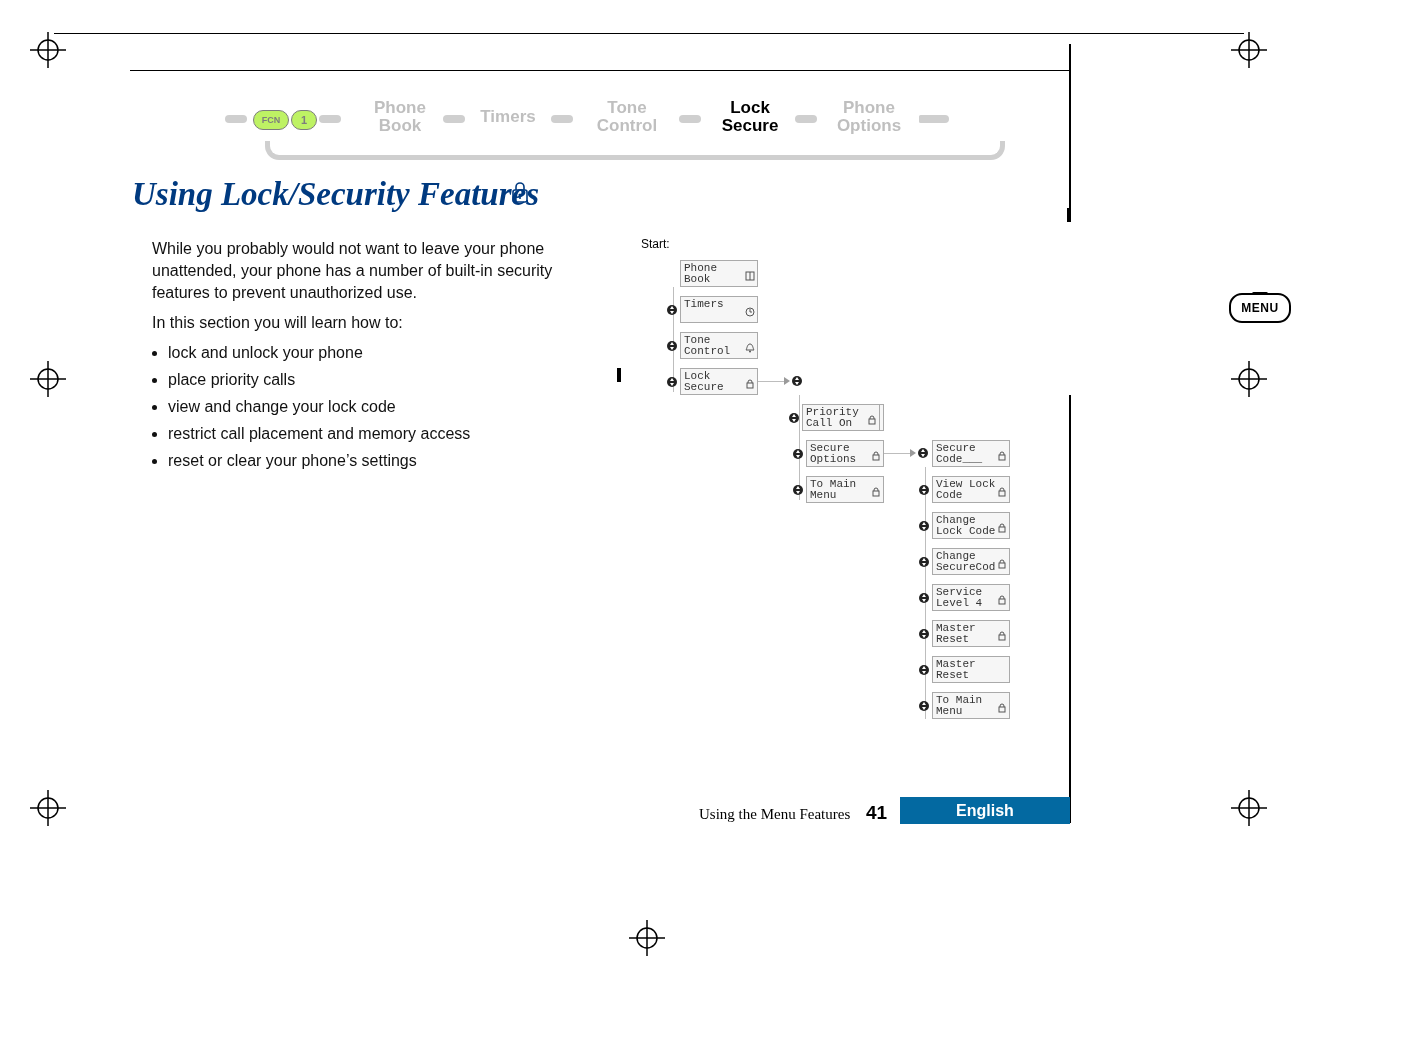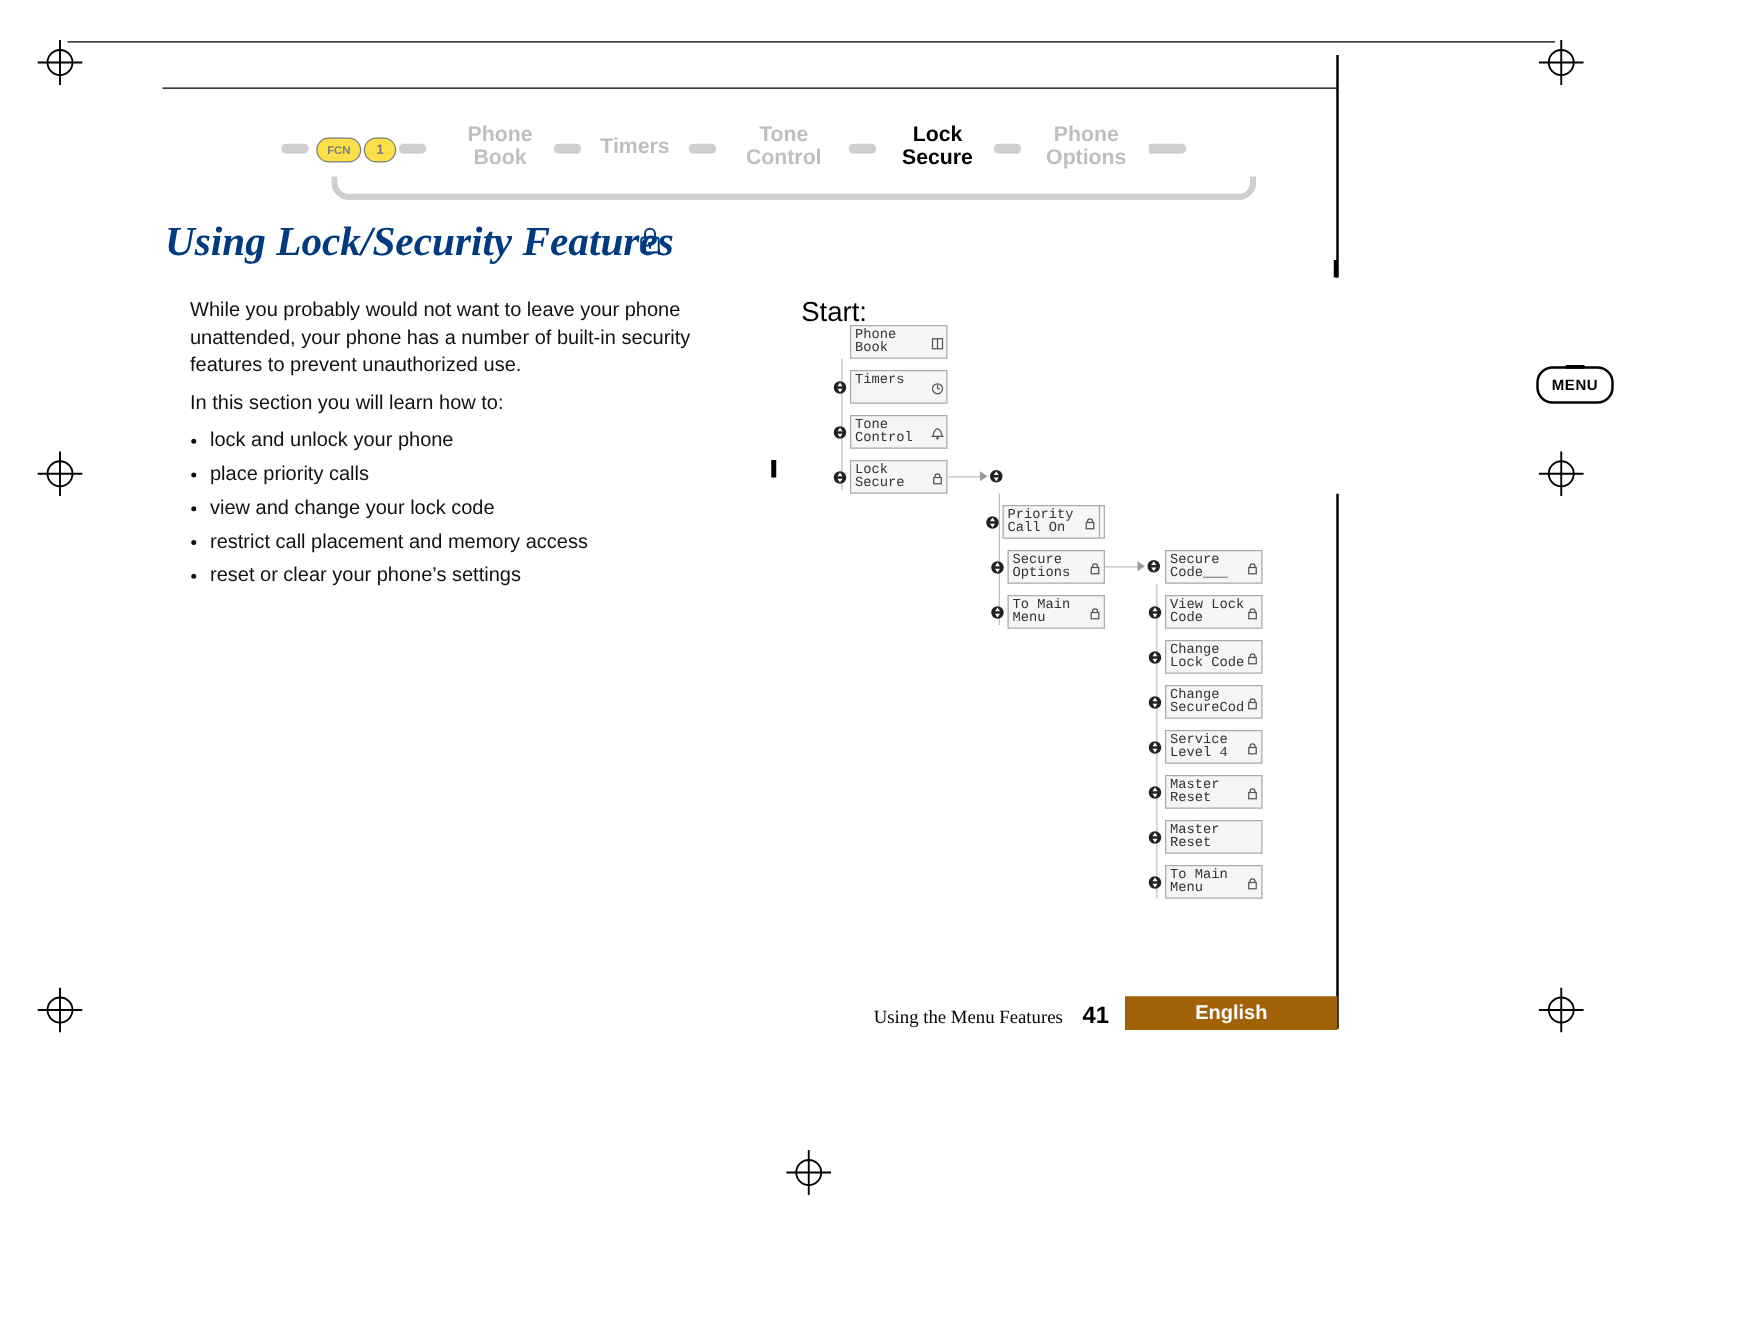--- a/index.html
+++ b/index.html
@@ -7,39 +7,39 @@
   .crop{position:absolute;width:36px;height:36px;display:flex;align-items:center;justify-content:center;}
   .crop svg{width:36px;height:36px;}
   .header-line{position:absolute;left:130px;top:47px;font-size:22px;font-weight:400;letter-spacing:.2px;}
   .inner-cut-top{position:absolute;left:1069px;top:208px;width:3px;height:14px;background:#000;}
   .vrule{position:absolute;background:#000;width:1.5px;}
   .hrule{position:absolute;background:#000;height:1px;}
   .nav{position:absolute;left:225px;top:93px;width:740px;height:70px;}
   .nav-bead{position:absolute;top:22px;width:22px;height:8px;border-radius:4px;background:#cfcfcf;}
   .nav-label{position:absolute;text-align:center;color:#bfbfbf;font-weight:700;font-size:17px;line-height:18px;}
   .nav-label.active{color:#000;}
-  .key-oval{position:absolute;border:1.2px solid #7d7d7d;border-radius:11px;background:#fde047;display:flex;align-items:center;justify-content:center;font-size:9px;font-weight:700;color:#7d7d7d;}
+  .key-oval{position:absolute;border:1.2px solid #7d7d7d;border-radius:11px;background:#bef264;display:flex;align-items:center;justify-content:center;font-size:9px;font-weight:700;color:#7d7d7d;}
   .nav-rail{position:absolute;left:40px;top:48px;width:730px;height:14px;border:5px solid #cfcfcf;border-top:none;border-radius:0 0 14px 14px;}
   .title{position:absolute;left:132px;top:176px;font-family:"Times New Roman",Times,serif;font-style:italic;font-weight:700;font-size:33px;color:#003a80;}
   .title-icon{position:absolute;left:510px;top:180px;}
   .body{position:absolute;left:152px;top:238px;width:420px;font-size:16px;line-height:22px;color:#111;}
   .body p{margin:0 0 8px 0;}
   .body ul{margin:2px 0;padding-left:16px;}
   .body li{margin:5px 0;list-style:disc;}
-  .start{position:absolute;left:641px;top:237px;font-size:22px;}
+  .start{position:absolute;left:641px;top:237px;font-size:12px;}
   .tree{position:absolute;left:660px;top:260px;font-family:"Courier New",monospace;font-size:11px;}
   .tcell{position:absolute;box-sizing:border-box;border:1px solid #aaa;width:78px;height:27px;background:#f6f6f6;padding:2px 3px;line-height:11px;color:#333;}
   .tcell .nm{display:block;}
   .ticn{position:absolute;right:2px;bottom:2px;}
   .scroll{position:absolute;left:-15px;top:7px;width:12px;height:12px;}
   .conn{position:absolute;background:#bdbdbd;}
   .arrow{position:absolute;width:0;height:0;border-top:4px solid transparent;border-bottom:4px solid transparent;border-left:6px solid #9a9a9a;}
   .footer{position:absolute;left:699px;top:806px;font-family:"Times New Roman",Times,serif;font-size:15px;}
   .pageno{position:absolute;left:866px;top:802px;font-weight:900;font-size:19px;}
-  .lang{position:absolute;left:900px;top:797px;width:170px;height:27px;background:#a16207;color:#fff;display:flex;align-items:center;justify-content:center;font-weight:700;font-size:16px;}
+  .lang{position:absolute;left:900px;top:797px;width:170px;height:27px;background:#0369a1;color:#fff;display:flex;align-items:center;justify-content:center;font-weight:700;font-size:16px;}
   .menu-tab{position:absolute;left:1229px;top:293px;width:58px;height:26px;border:2px solid #000;border-radius:13px;display:flex;align-items:center;justify-content:center;font-weight:900;font-size:12px;letter-spacing:.5px;}
   .menu-tab::before{content:"";position:absolute;top:-3px;left:50%;width:16px;height:3px;background:#000;border-radius:2px;transform:translateX(-50%);}
   .cutbar{position:absolute;left:617px;top:368px;width:4px;height:14px;background:#000;}
 </style>
 </head>
 <body>
 
 <div class="page">
 
   <div class="crop" style="left:30px;top:32px;">

